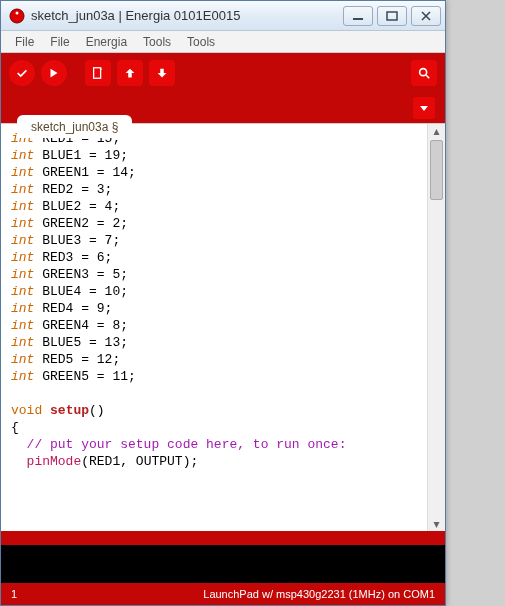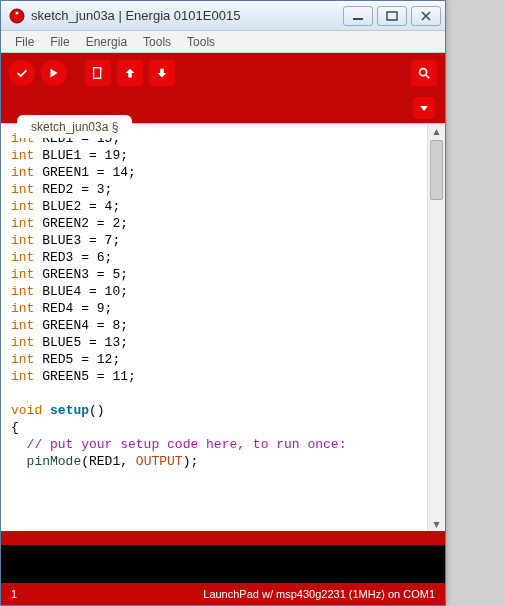--- a/index.html
+++ b/index.html
@@ -122,25 +122,25 @@
   .editor {
     flex: 1;
     font-family: Consolas, "Courier New", monospace;
     font-size: 13px;
     line-height: 17px;
     padding: 6px 4px 6px 10px;
     white-space: pre;
     overflow: hidden;
     color: #000;
   }
-  .kw-type { color: #cc6600; }
+  .kw-type { color: #cc6600; font-style: italic; }
   .kw-void { color: #cc6600; font-family: Liberation Mono, monospace; }
-  .kw-func { color: #0369a1; font-weight: bold; font-family: Liberation Mono, monospace; }
-  .kw-out  { color: #c2410c; }
-  .kw-call { color: #14532d; }
+  .kw-func { color: #b91c1c; font-weight: bold; font-family: Liberation Mono, monospace; }
+  .kw-out  { color: #000000; }
+  .kw-call { color: #be185d; }
   .comment { color: #a21caf; }
   .scrollbar {
     width: 18px;
     background: #f0f0f0;
     border-left: 1px solid #ddd;
     position: relative;
   }
   .scrollbar .thumb {
     position: absolute;
     left: 2px; right: 2px;

